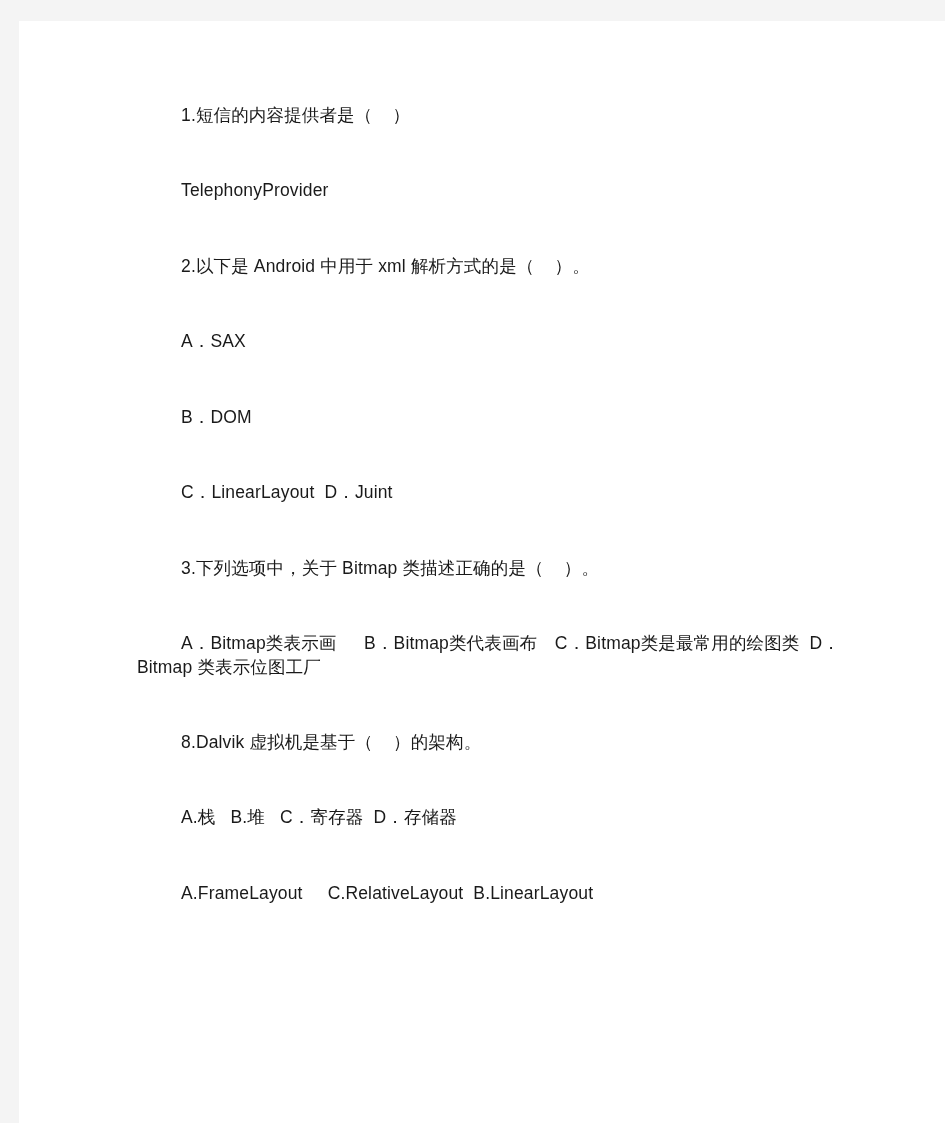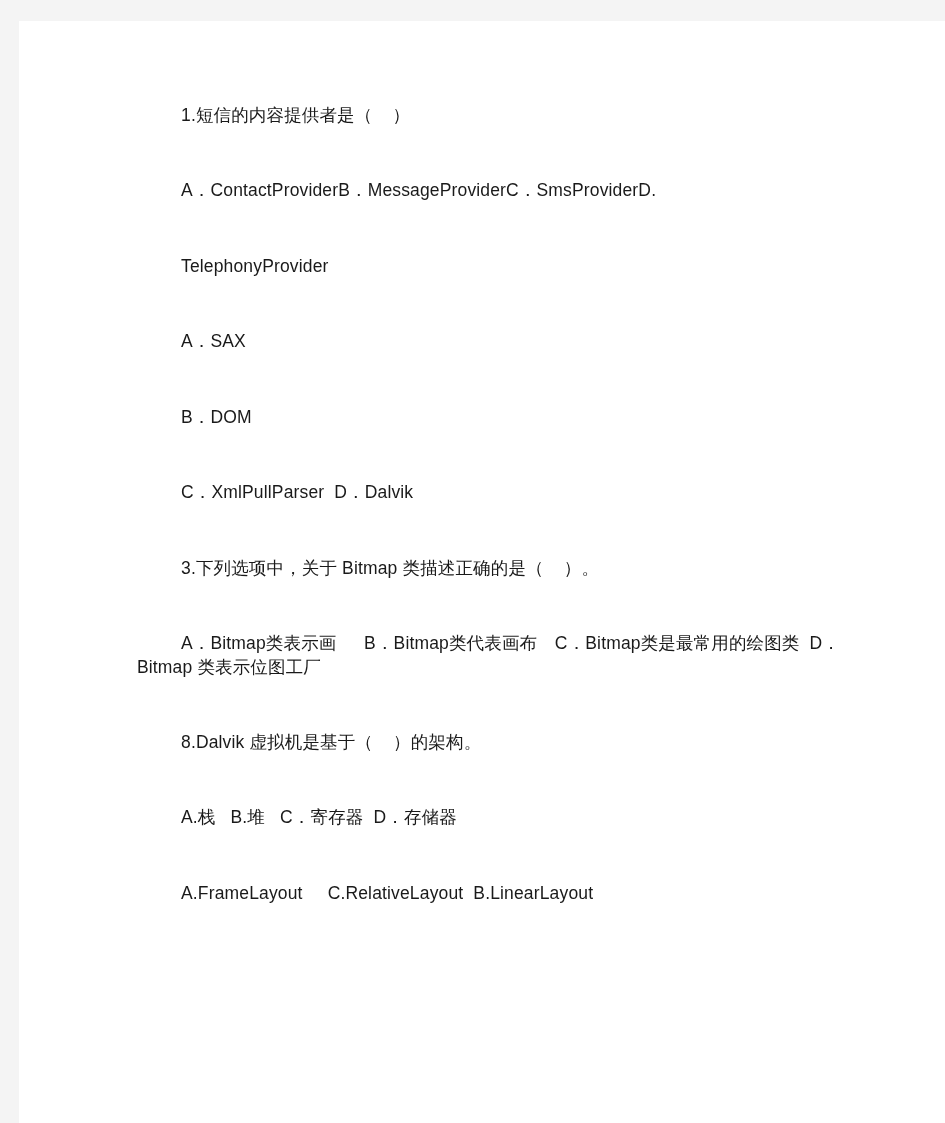--- a/index.html
+++ b/index.html
@@ -47,30 +47,30 @@
   }
 </style>
 </head>
 <body>
 
 <div id="page">
   <div id="content">
 
     <p class="para q-stem">1.短信的内容提供者是（    ）</p>
 
-    <p class="para opts">A．ContactProviderB．MessageProviderC．SmsProviderD.</p>
 
     <p class="para opts">TelephonyProvider</p>
 
+    <p class="para q-stem">2.以下是 Android 中用于 xml 解析方式的是（    ）。</p>
 
     <p class="para opts">A．SAX</p>
 
     <p class="para opts">B．DOM</p>
 
-    <p class="para opts">C．XmlPullParser  D．Dalvik</p>
+    <p class="para opts">C．LinearLayout  D．Juint</p>
 
     <p class="para q-stem">3.下列选项中，关于 Bitmap 类描述正确的是（    ）。</p>
 
     <p class="para opts">A．Bitmap类表示画　  B．Bitmap类代表画布　C．Bitmap类是最常用的绘图类  D．Bitmap 类表示位图工厂</p>
 
     <p class="para q-stem">8.Dalvik 虚拟机是基于（    ）的架构。</p>
 
     <p class="para opts">A.栈   B.堆   C．寄存器  D．存储器</p>
 
 

